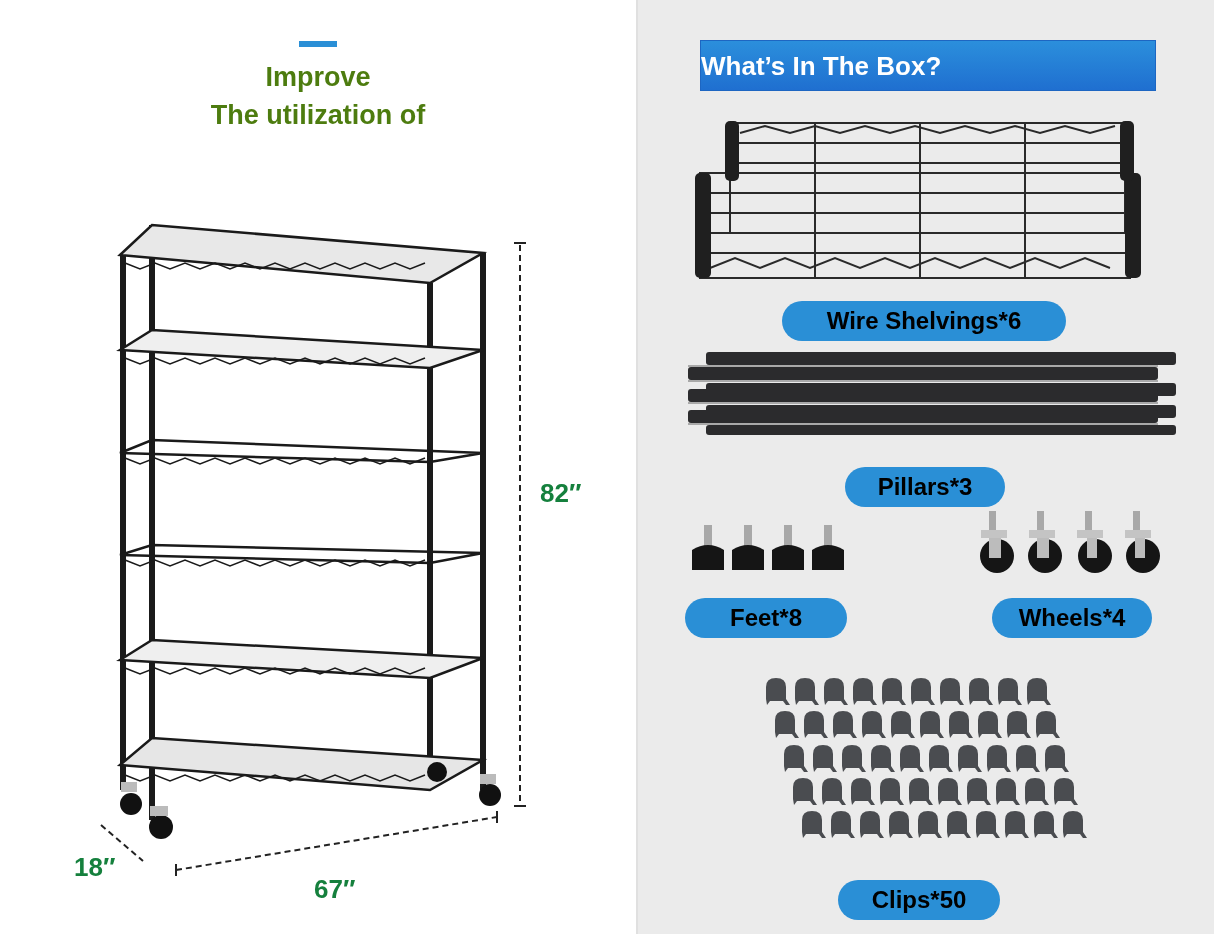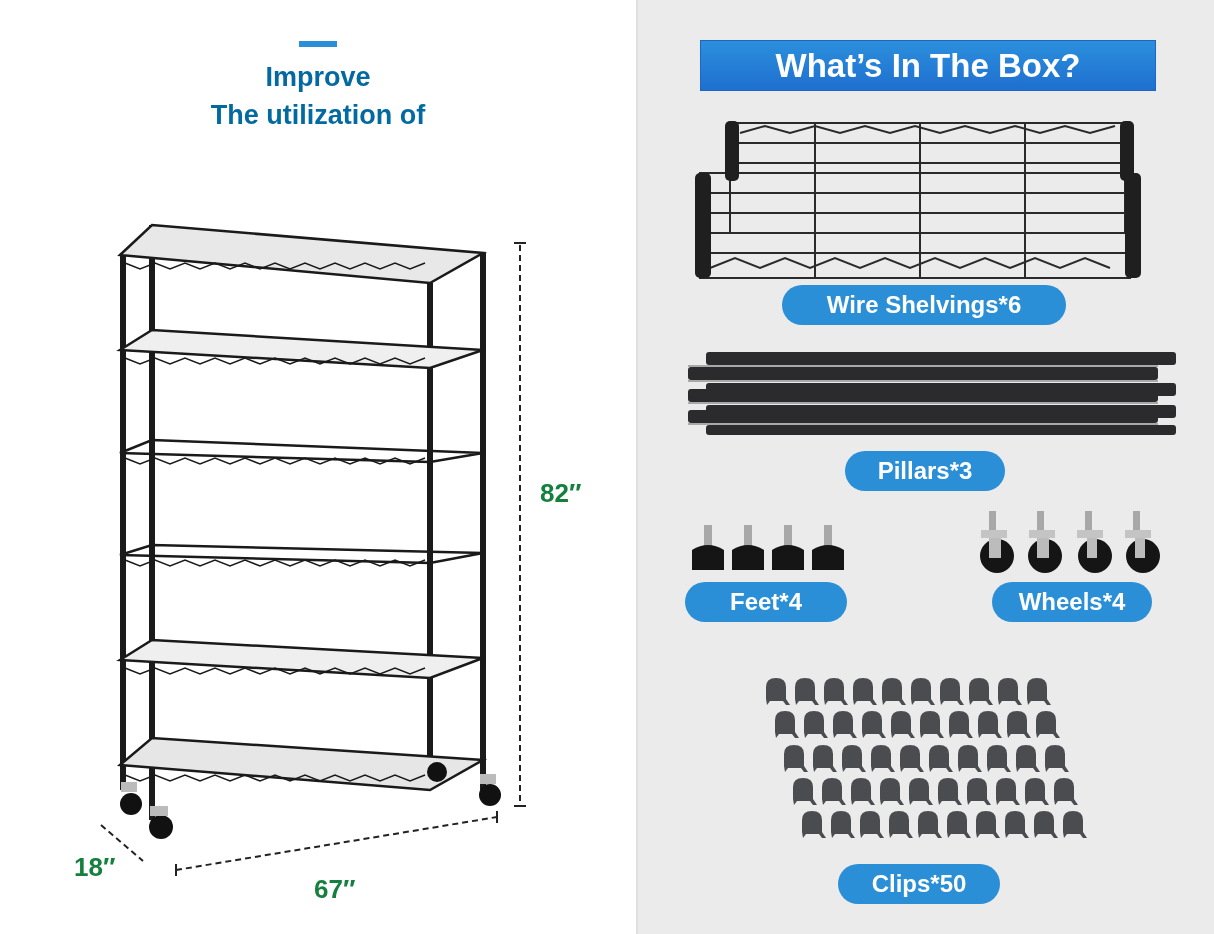--- a/index.html
+++ b/index.html
@@ -1,24 +1,24 @@
 <!DOCTYPE html>
 <html><head>
 <meta charset="utf-8">
 <style>
   html, body { margin:0; padding:0; }
   body { width:1214px; height:934px; position:relative; overflow:hidden; background:#ffffff; font-family:"Liberation Sans", sans-serif; }
   .left { position:absolute; left:0; top:0; width:636px; height:934px; background:#ffffff; }
   .right { position:absolute; left:636px; top:0; width:578px; height:934px; background:#ebebeb; border-left:2px solid #e0e0e0; box-sizing:border-box; }
   .accent-bar { position:absolute; left:299px; top:41px; width:38px; height:6px; background:#2a8fd6; }
-  .headline { position:absolute; left:150px; top:58px; width:336px; text-align:center; color:#0369a1; font-weight:bold; font-size:27px; line-height:38px; }
+  .headline { position:absolute; left:150px; top:58px; width:336px; text-align:center; color:#4d7c0f; font-weight:bold; font-size:27px; line-height:38px; }
   .headline div { white-space:nowrap; }
   .dim { position:absolute; color:#15803d; font-weight:bold; font-size:26px; }
-  .box-title { position:absolute; left:700px; top:40px; width:456px; height:51px; background:linear-gradient(#2b8fdc,#1f6fd0); border:1px solid #1d66c2; box-sizing:border-box; color:#fff; font-weight:bold; font-size:33px; line-height:50px; text-align:center; }
-  .pill { position:absolute; height:40px; border-radius:20px; background:#2a8fd6; color:#ffffff; font-weight:bold; font-size:24px; line-height:40px; text-align:center; }
+  .box-title { position:absolute; left:700px; top:40px; width:456px; height:51px; background:linear-gradient(#2b8fdc,#1f6fd0); border:1px solid #1d66c2; box-sizing:border-box; color:#fff; font-weight:bold; font-size:26px; line-height:50px; }
+  .pill { position:absolute; height:40px; border-radius:20px; background:#2a8fd6; color:#000000; font-weight:bold; font-size:24px; line-height:40px; text-align:center;margin-top:16px; }
   svg { position:absolute; }
 </style>
 </head>
 <body>
 
 <div class="left">
   <div class="accent-bar"></div>
   <div class="headline">
     <div>Improve</div>
     <div>The utilization of</div>
@@ -142,21 +142,21 @@
     <g transform="translate(88,0)">
         <rect x="12" y="5" width="8" height="22" fill="#a8a8a8"></rect>
         <path d="M0 30 q16 -10 32 0 v20 h-32 z" fill="#151515"></path>
       </g>
     <g transform="translate(128,0)">
         <rect x="12" y="5" width="8" height="22" fill="#a8a8a8"></rect>
         <path d="M0 30 q16 -10 32 0 v20 h-32 z" fill="#151515"></path>
       </g>
   </g>
 </svg>
-<div class="pill" style="left:685px;top:582px;width:162px;">Feet*4</div>
+<div class="pill" style="left:685px;top:582px;width:162px;">Feet*8</div>
 
 <svg width="200" height="70" viewBox="0 0 200 70" style="left:975px;top:508px">
   <g>
     <g transform="translate(2,0)">
         <rect x="12" y="3" width="7" height="20" fill="#a8a8a8"></rect>
         <rect x="4" y="22" width="26" height="8" fill="#c4c4c4"></rect>
         <circle cx="20" cy="48" r="17" fill="#151515"></circle>
         <rect x="12" y="30" width="12" height="20" fill="#bcbcbc"></rect>
       </g>
     <g transform="translate(50,0)">

